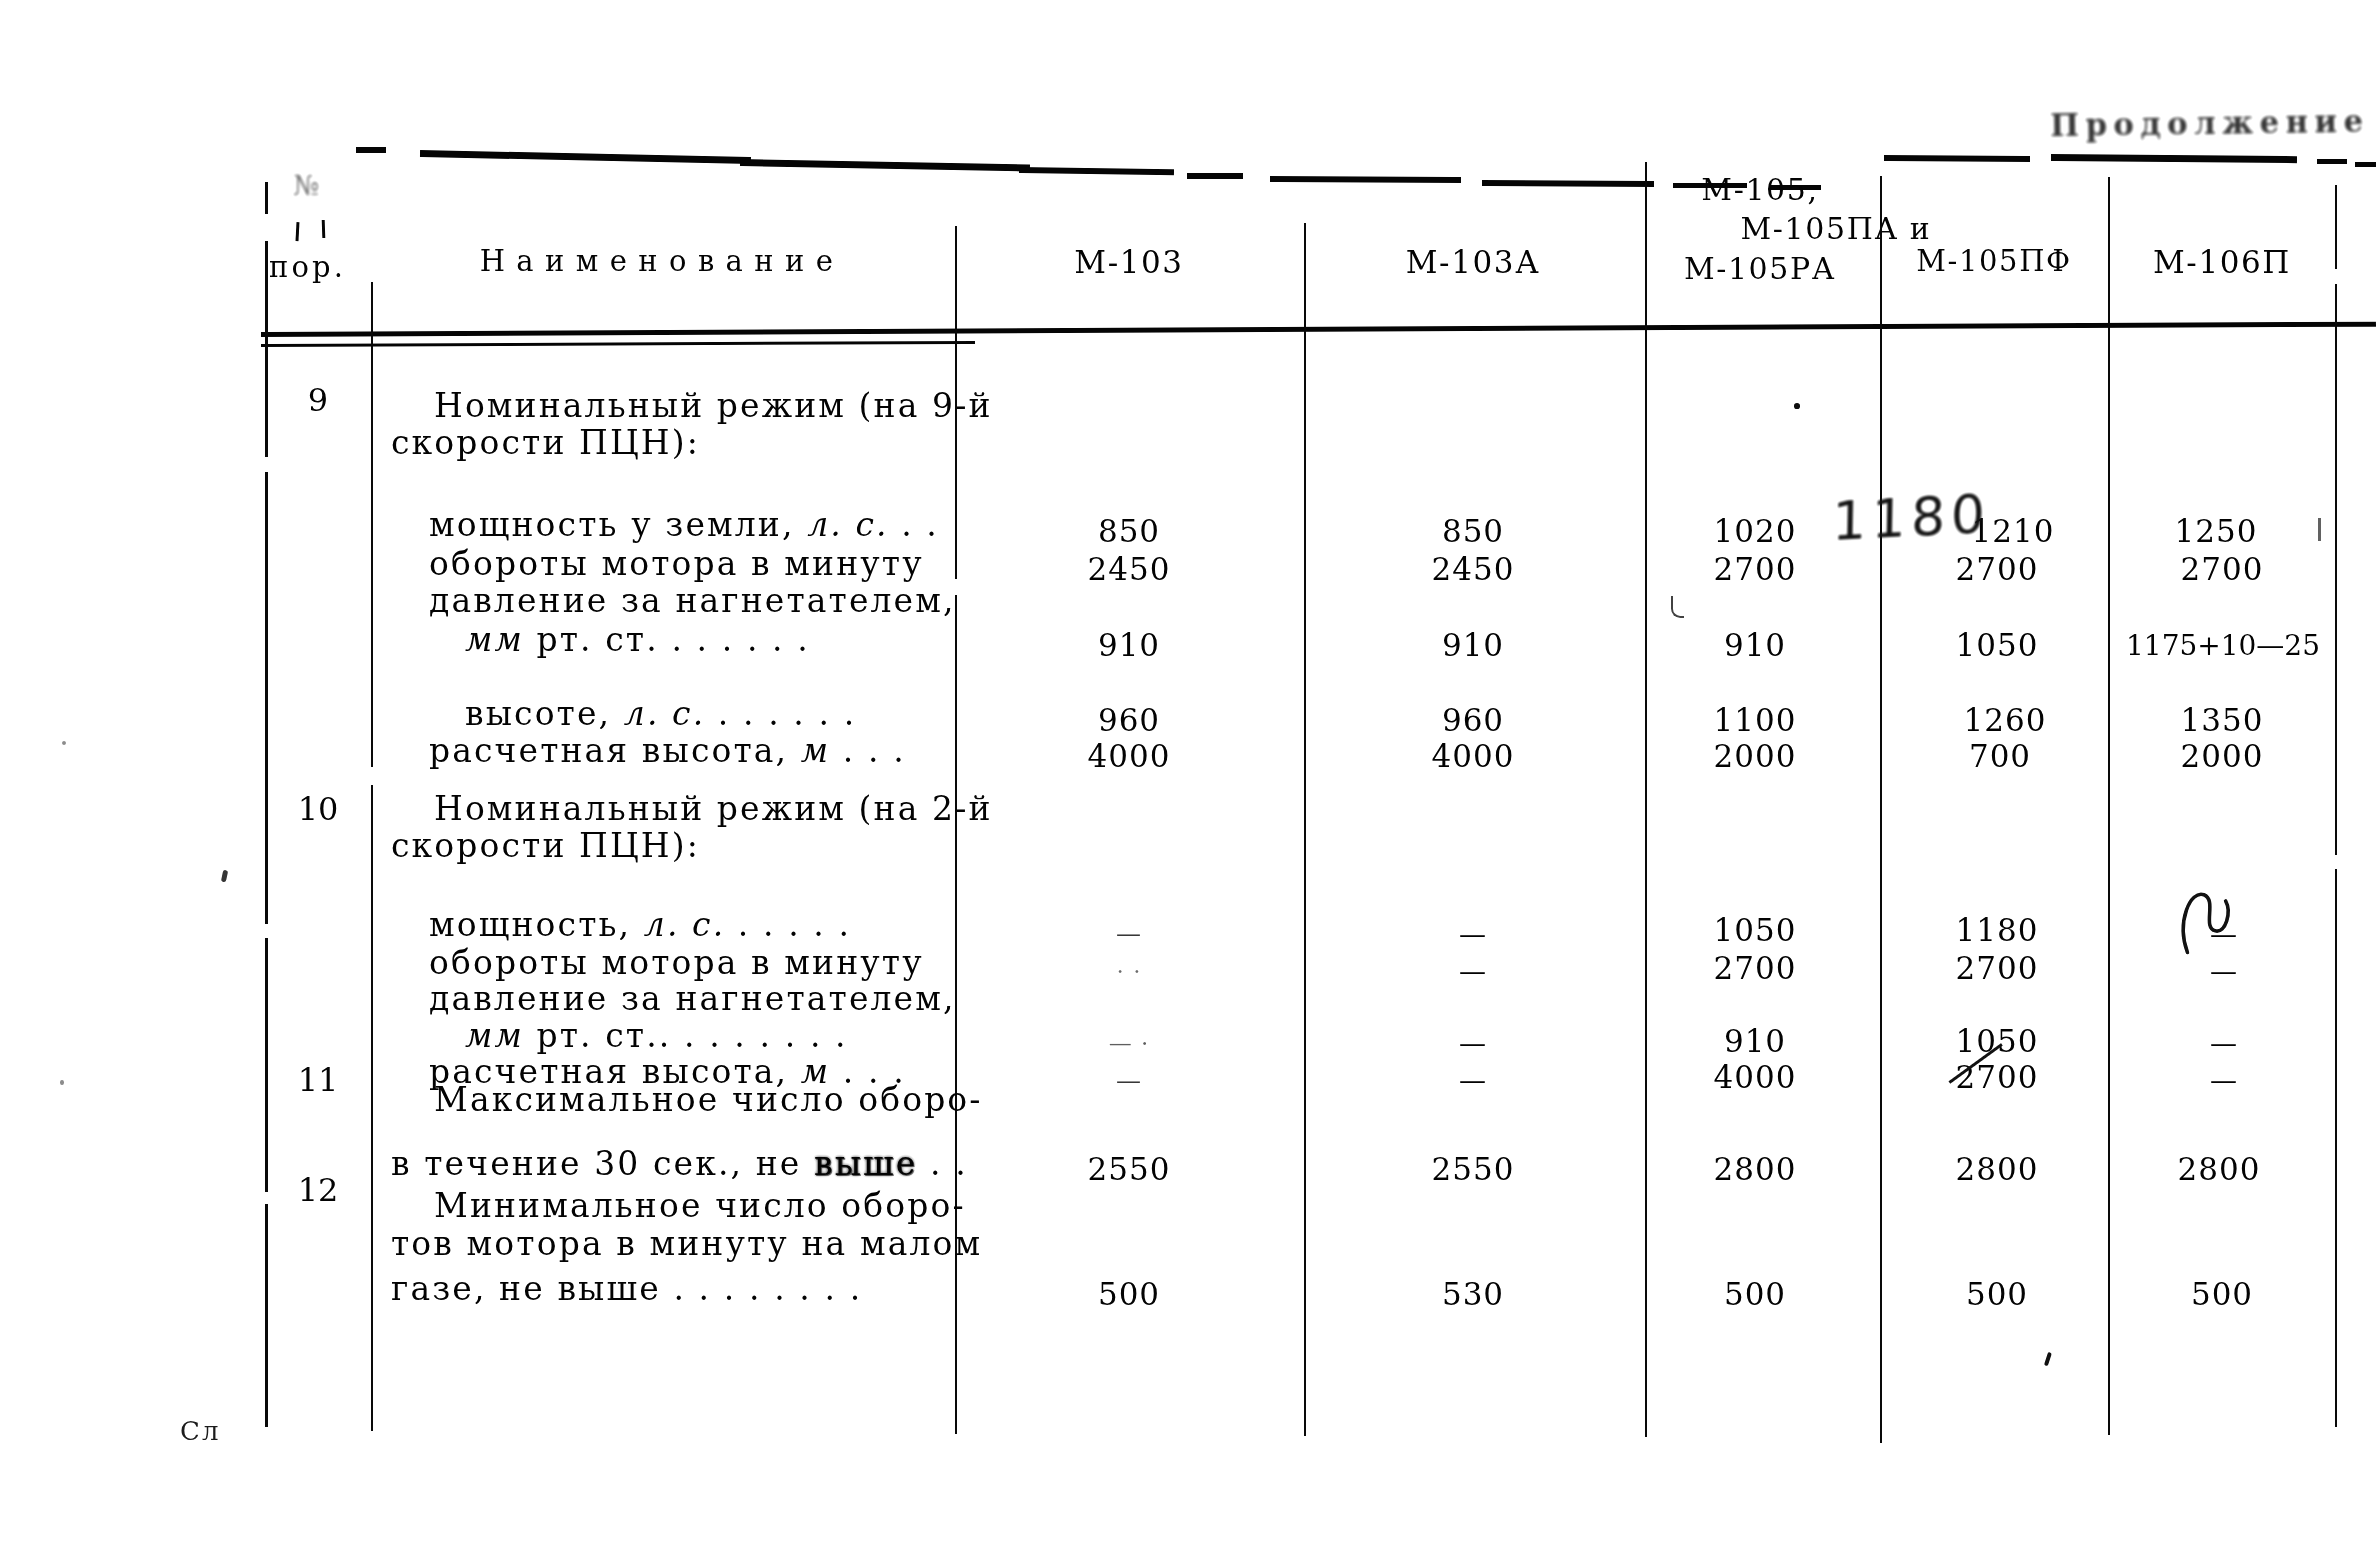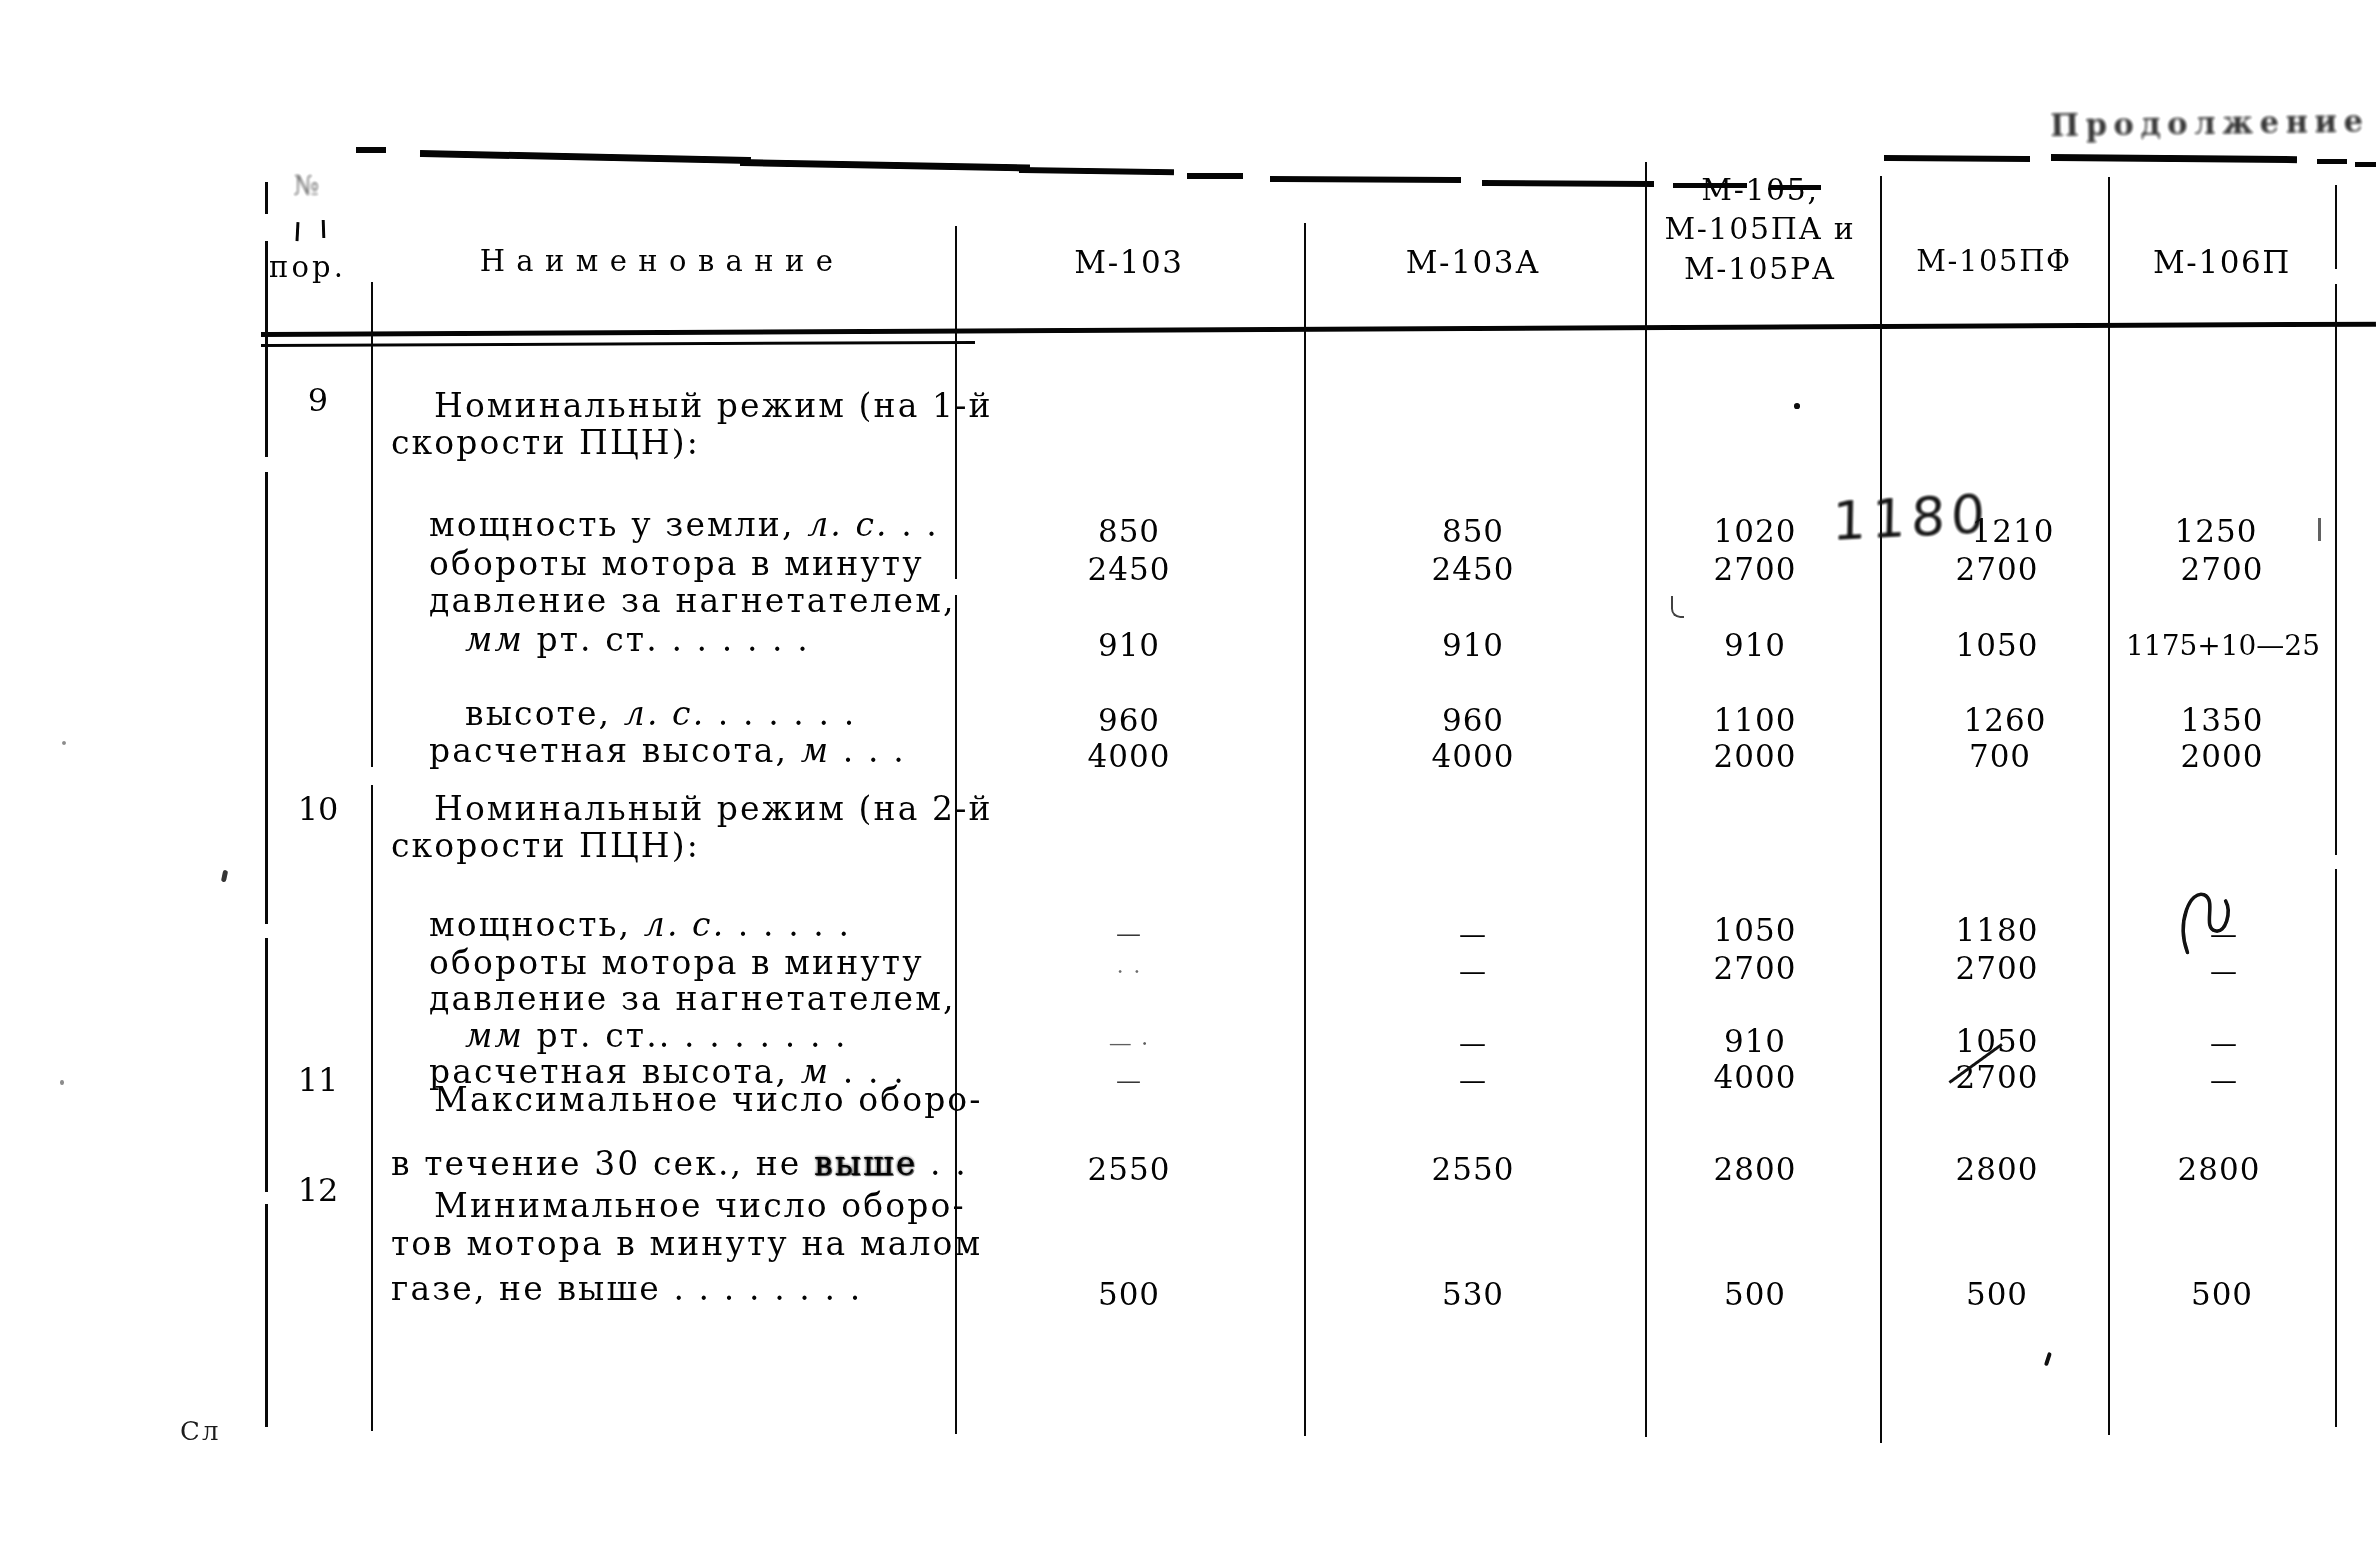--- a/index.html
+++ b/index.html
@@ -44,21 +44,21 @@
   <div class="t smudge" style="left:293px;top:172px;font-size:28px;opacity:.65;">№</div>
   <div class="hl" style="left:296px;top:222px;width:3.1px;height:18.6px;transform:rotate(3deg);"></div>
   <div class="hl" style="left:322px;top:220px;width:3.1px;height:17.6px;transform:rotate(-2deg);"></div>
   <div class="t" style="left:269px;top:253px;font-size:29px;letter-spacing:3.1px;">пор.</div>
 
   <div class="c" style="left:662px;top:247px;font-size:29px;letter-spacing:11.4px;">Наименование</div>
 
   <div class="c" style="left:1129px;top:247px;font-size:31px;">М-103</div>
   <div class="c" style="left:1473px;top:247px;font-size:31px;">М-103А</div>
   <div class="c" style="left:1760px;top:175px;font-size:30px;">М-105,</div>
-  <div class="c" style="left:1760px;top:214px;font-size:30px;">М-105ПА и</div>
+  <div class="c" style="left:1836px;top:214px;font-size:30px;">М-105ПА и</div>
   <div class="c" style="left:1760px;top:254px;font-size:30px;">М-105РА</div>
   <div class="c" style="left:1994px;top:247px;font-size:29px;">М-105ПФ</div>
   <div class="c" style="left:2222px;top:247px;font-size:31px;">М-106П</div>
 
   <div class="hl" style="left:261px;top:332px;width:2115px;height:5.2px;transform:rotate(-0.28deg);"></div>
   <div class="hl" style="left:261px;top:344px;width:714px;height:3.1px;transform:rotate(-0.25deg);"></div>
 
   <div class="vl" style="left:265px;top:182px;height:32px;width:2.6px;"></div>
   <div class="vl" style="left:265px;top:241px;height:1186px;width:2.6px;"></div>
   <div class="vl" style="left:371px;top:282px;height:1149px;"></div>
@@ -71,21 +71,21 @@
 
   <div class="gap" style="left:367px;top:767px;width:10.4px;height:17.6px;"></div>
   <div class="gap" style="left:951px;top:579px;width:10.4px;height:15.5px;"></div>
   <div class="gap" style="left:2331px;top:269px;width:11.4px;height:14.5px;"></div>
   <div class="gap" style="left:2331px;top:855px;width:11.4px;height:13.5px;"></div>
   <div class="gap" style="left:260px;top:457px;width:11.4px;height:14.5px;"></div>
   <div class="gap" style="left:260px;top:924px;width:11.4px;height:13.5px;"></div>
   <div class="gap" style="left:260px;top:1192px;width:11.4px;height:12.4px;"></div>
 
   <div class="numcell" style="left:318px;top:384px;">9</div>
-  <div class="t" style="left:434px;top:389px;"><span>Номинальный режим (на 1-й</span></div>
+  <div class="t" style="left:434px;top:389px;"><span>Номинальный режим (на 9-й</span></div>
   <div class="t" style="left:391px;top:426px;"><span>скорости ПЦН):</span></div>
 
   <div class="t" style="left:429px;top:508px;"><span>мощность у земли, </span><span class="i">л. с.</span><span> . .</span></div>
   <div class="t" style="left:429px;top:547px;"><span>обороты мотора в минуту</span></div>
   <div class="t" style="left:429px;top:584px;"><span>давление за нагнетателем,</span></div>
   <div class="t" style="left:465px;top:623px;"><span class="i">мм</span><span> рт. ст.  . . . . . .</span></div>
   <div class="t" style="left:465px;top:697px;"><span>высоте, </span><span class="i">л. с.</span><span> . . . . . .</span></div>
   <div class="t" style="left:429px;top:734px;"><span>расчетная высота, </span><span class="i">м</span><span> . . .</span></div>
 
   <div class="v" style="left:1129px;top:516px;">850</div>

